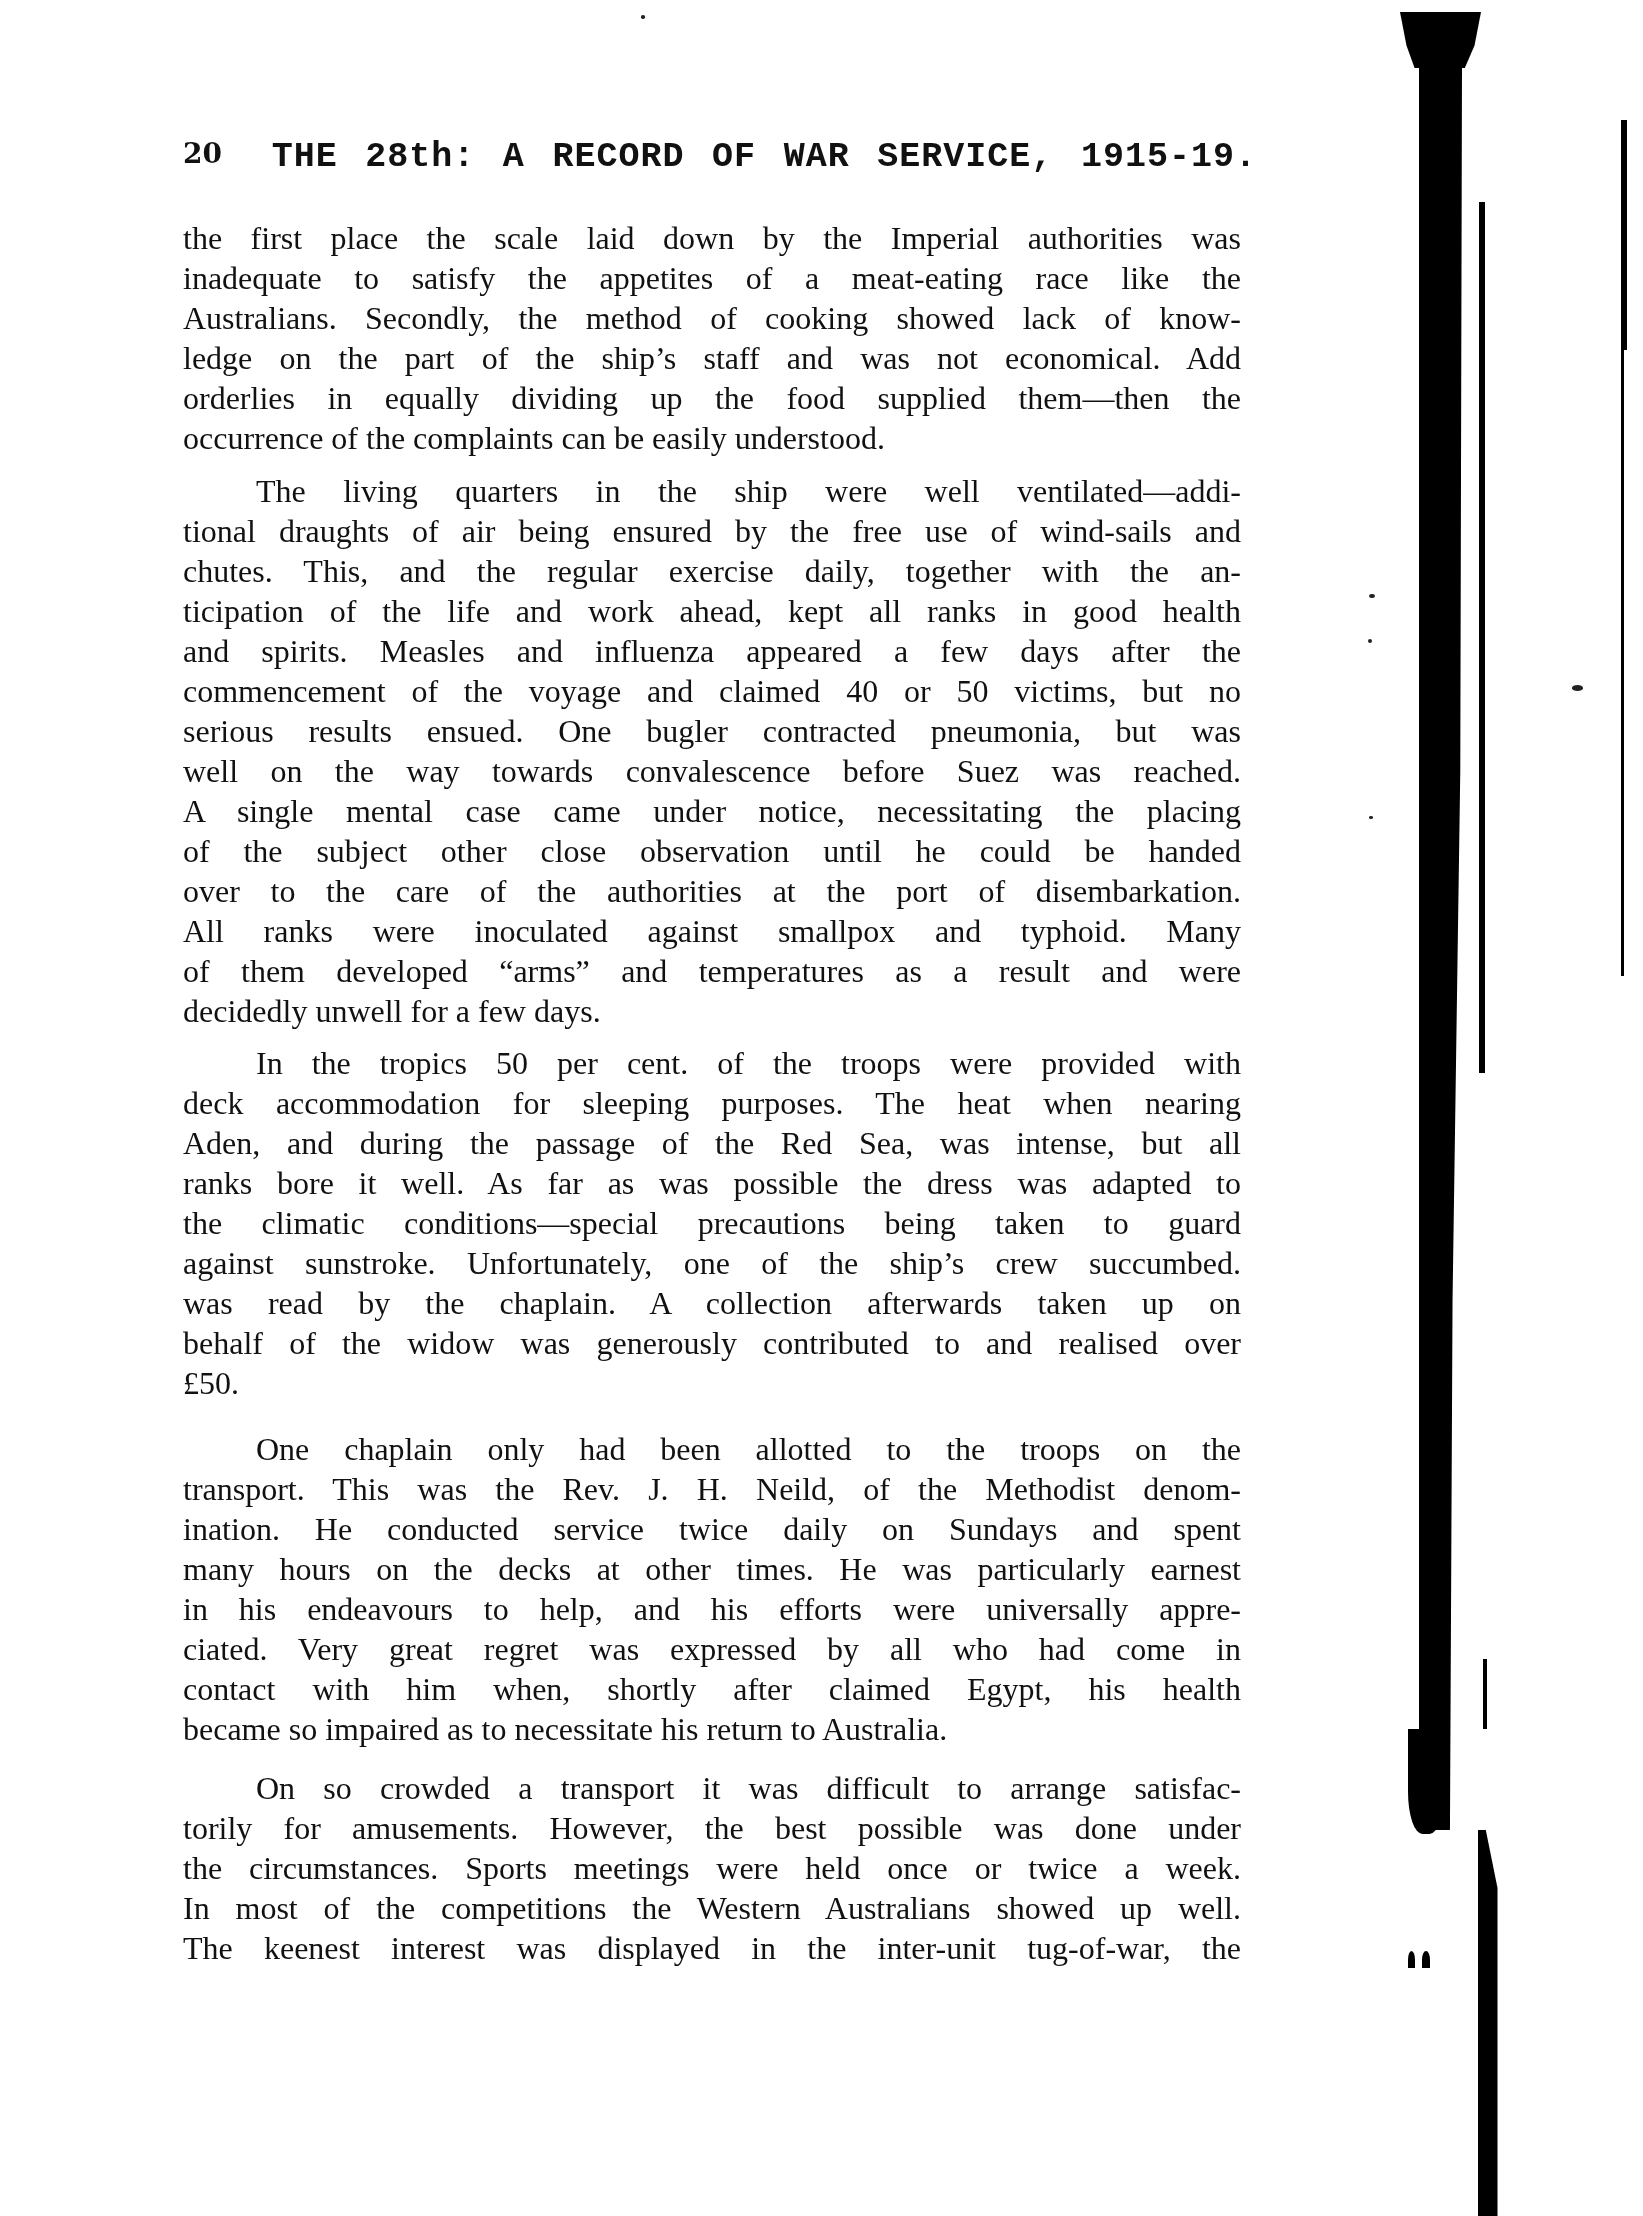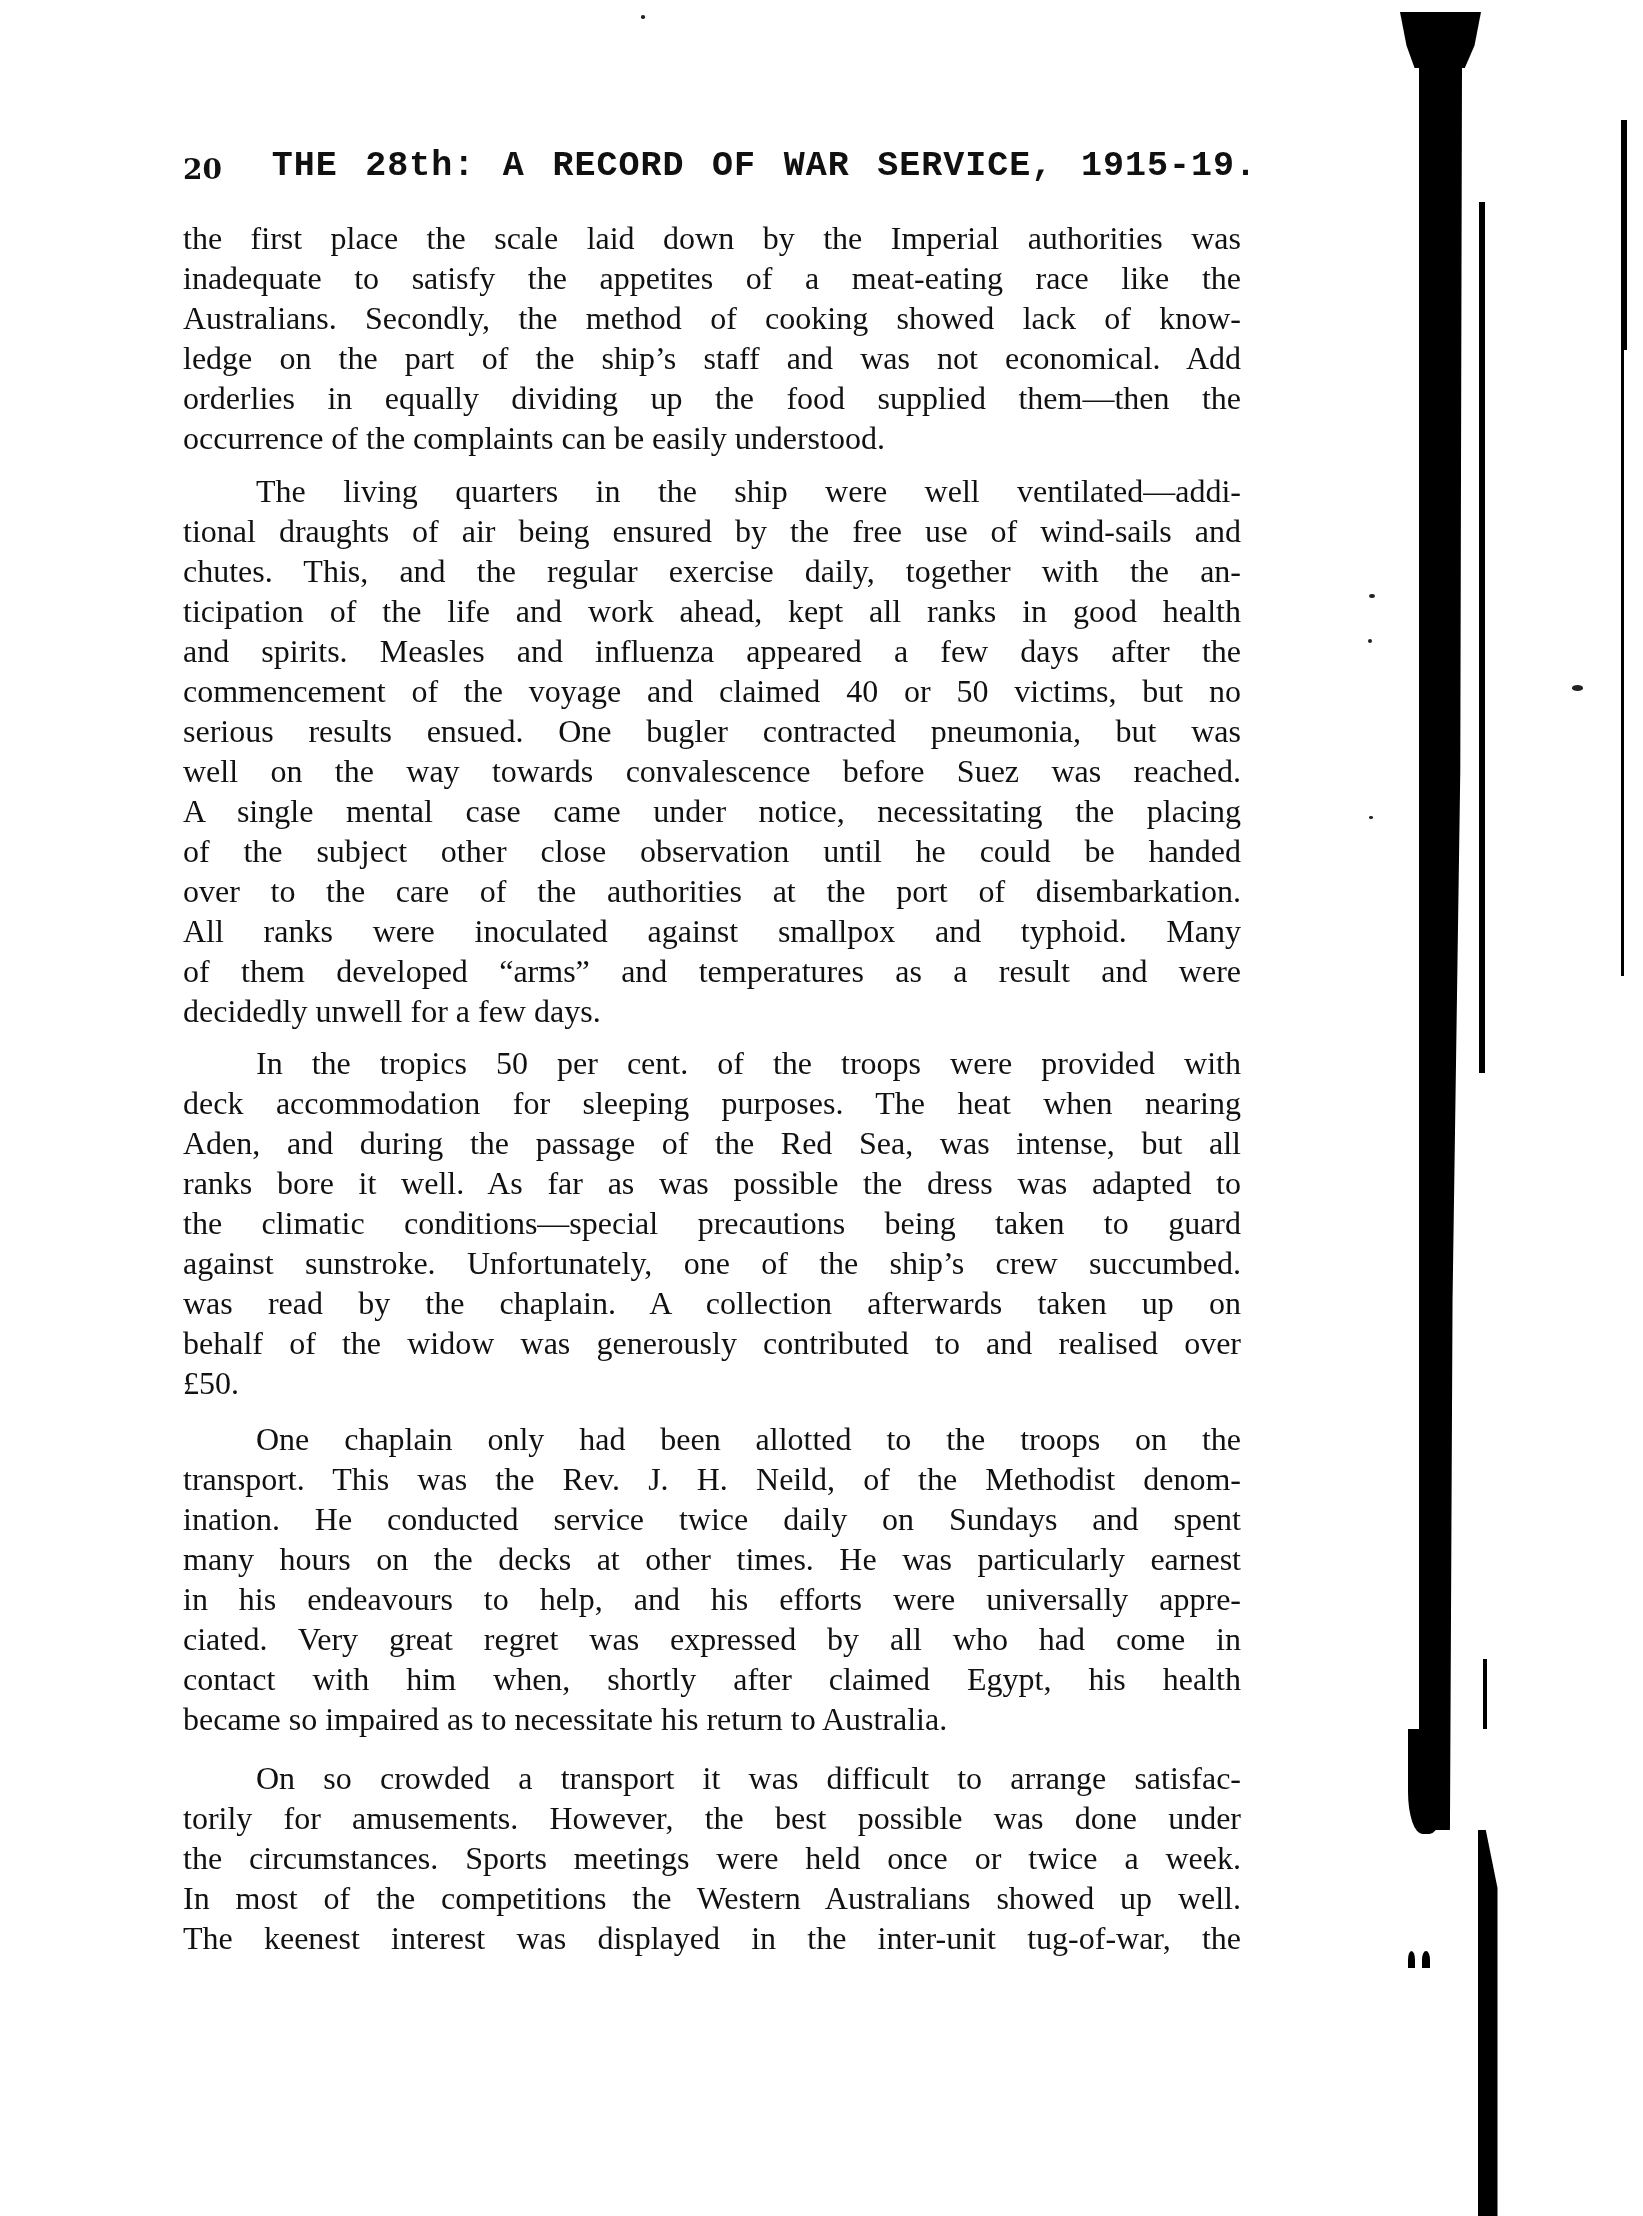--- a/index.html
+++ b/index.html
@@ -3,21 +3,21 @@
 <meta charset="utf-8">
 <style>
   html, body { margin: 0; padding: 0; background: #ffffff; }
   body {
     width: 1644px; height: 2216px; position: relative; overflow: hidden;
     font-family: "Liberation Serif", "DejaVu Serif", serif;
     color: #111111;
   }
   .page-header {
     position: absolute; left: 183px; top: 137px; width: 1074px; height: 49px;
-    display: flex; align-items: flex-end;
+    display: flex; align-items: flex-start;
   }
   .page-number {
     font-family: "DejaVu Serif", serif; font-weight: bold; font-size: 28px;
     letter-spacing: 0px; width: 98px;
   }
   .running-title {
     font-family: Liberation Mono, monospace; font-weight: bold; font-size: 35px;
     letter-spacing: 1px; word-spacing: 5.6px; white-space: nowrap;
   }
   .body-text {
@@ -74,21 +74,21 @@
     <span class="line">deck accommodation for sleeping purposes.  The heat when nearing</span>
     <span class="line">Aden, and during the passage of the Red Sea, was intense, but all</span>
     <span class="line">ranks bore it well.  As far as was possible the dress was adapted to</span>
     <span class="line">the climatic conditions—special precautions being taken to guard</span>
     <span class="line">against sunstroke.  Unfortunately, one of the ship’s crew succumbed.</span>
     <span class="line">was read by the chaplain.  A collection afterwards taken up on</span>
     <span class="line">behalf of the widow was generously contributed to and realised over</span>
     <span class="line last">£50.</span>
   </div>
 
-  <div class="paragraph" style="margin-top:16px;">
+  <div class="paragraph" style="margin-top:26px;">
     <span class="line indent">One chaplain only had been allotted to the troops on the</span>
     <span class="line">transport.  This was the Rev. J. H. Neild, of the Methodist denom-</span>
     <span class="line">ination.  He conducted service twice daily on Sundays and spent</span>
     <span class="line">many hours on the decks at other times.  He was particularly earnest</span>
     <span class="line">in his endeavours to help, and his efforts were universally appre-</span>
     <span class="line">ciated.  Very great regret was expressed by all who had come in</span>
     <span class="line">contact with him when, shortly after claimed Egypt, his health</span>
     <span class="line last">became so impaired as to necessitate his return to Australia.</span>
   </div>
 

